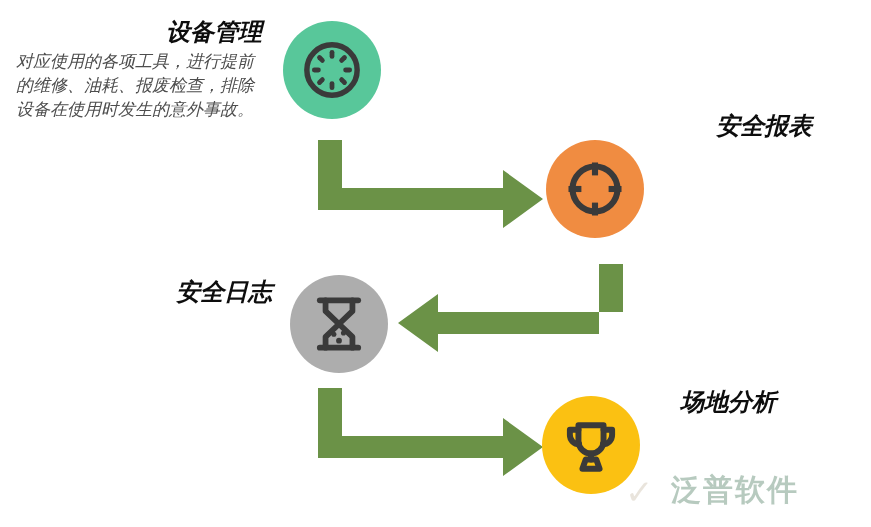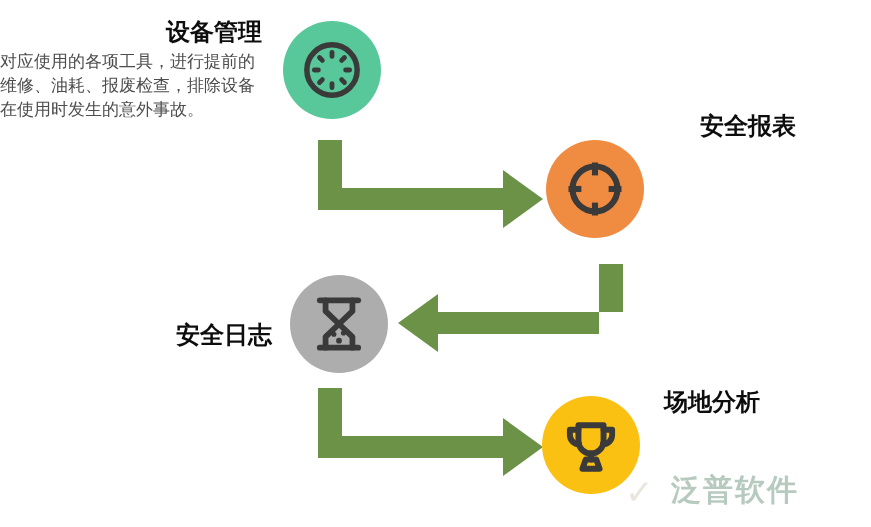--- a/index.html
+++ b/index.html
@@ -22,37 +22,37 @@
   .node-circle {
     position: absolute;
     border-radius: 50%;
     display: flex;
     align-items: center;
     justify-content: center;
   }
   .node-circle svg { display: block; }
 
   
-  .text-block { position: absolute; }
+  .text-block { position: absolute; font-style: italic; }
   .node-title {
     font-size: 24px;
     font-weight: bold;
     color: #0d0d0d;
     line-height: 1.15;
     margin: 0 0 4px 0;
     white-space: nowrap;
   }
   .node-desc {
     font-size: 17px;
     color: #4d4d4d;
     line-height: 1.42;
     margin: 0;
   }
   .align-right { text-align: right; }
-  .align-left  { text-align: left; }
+  .align-left  { text-align: left; padding-left: 16px; }
   .title-right { text-align: right; }
   .title-left  { text-align: left; }
 
   
   .arrow-svg { position: absolute; overflow: visible; }
 
   
   #watermark {
     position: absolute;
     left: 625px;
@@ -130,21 +130,21 @@
         <line x1="11" y1="50" x2="30" y2="50"></line>
         <line x1="70" y1="50" x2="89" y2="50"></line>
       </g>
     </svg>
   </div>
 
   <div class="text-block align-left" style="left:672px; top:112px; width:196px;margin-left:28px;">
     <div class="node-title title-left">安全报表</div>
   </div>
 
-  <div class="text-block align-right" style="left:40px; top:278px; width:232px;margin-top:43px;">
+  <div class="text-block align-right" style="left:40px; top:278px; width:232px;">
     <div class="node-title title-right">安全日志</div>
   </div>
 
   <div class="node-circle" style="left:290px; top:275px; width:98px; height:98px; background:#adadad;">
 
     <svg width="64" height="64" viewBox="0 0 100 100">
       <g fill="none" stroke="#3a3a3a" stroke-width="9" stroke-linejoin="round" stroke-linecap="round">
         <line x1="20" y1="13" x2="80" y2="13"></line>
         <line x1="20" y1="87" x2="80" y2="87"></line>
         <path d="M 29 13 L 29 30 L 50 50 L 29 70 L 29 87"></path>

